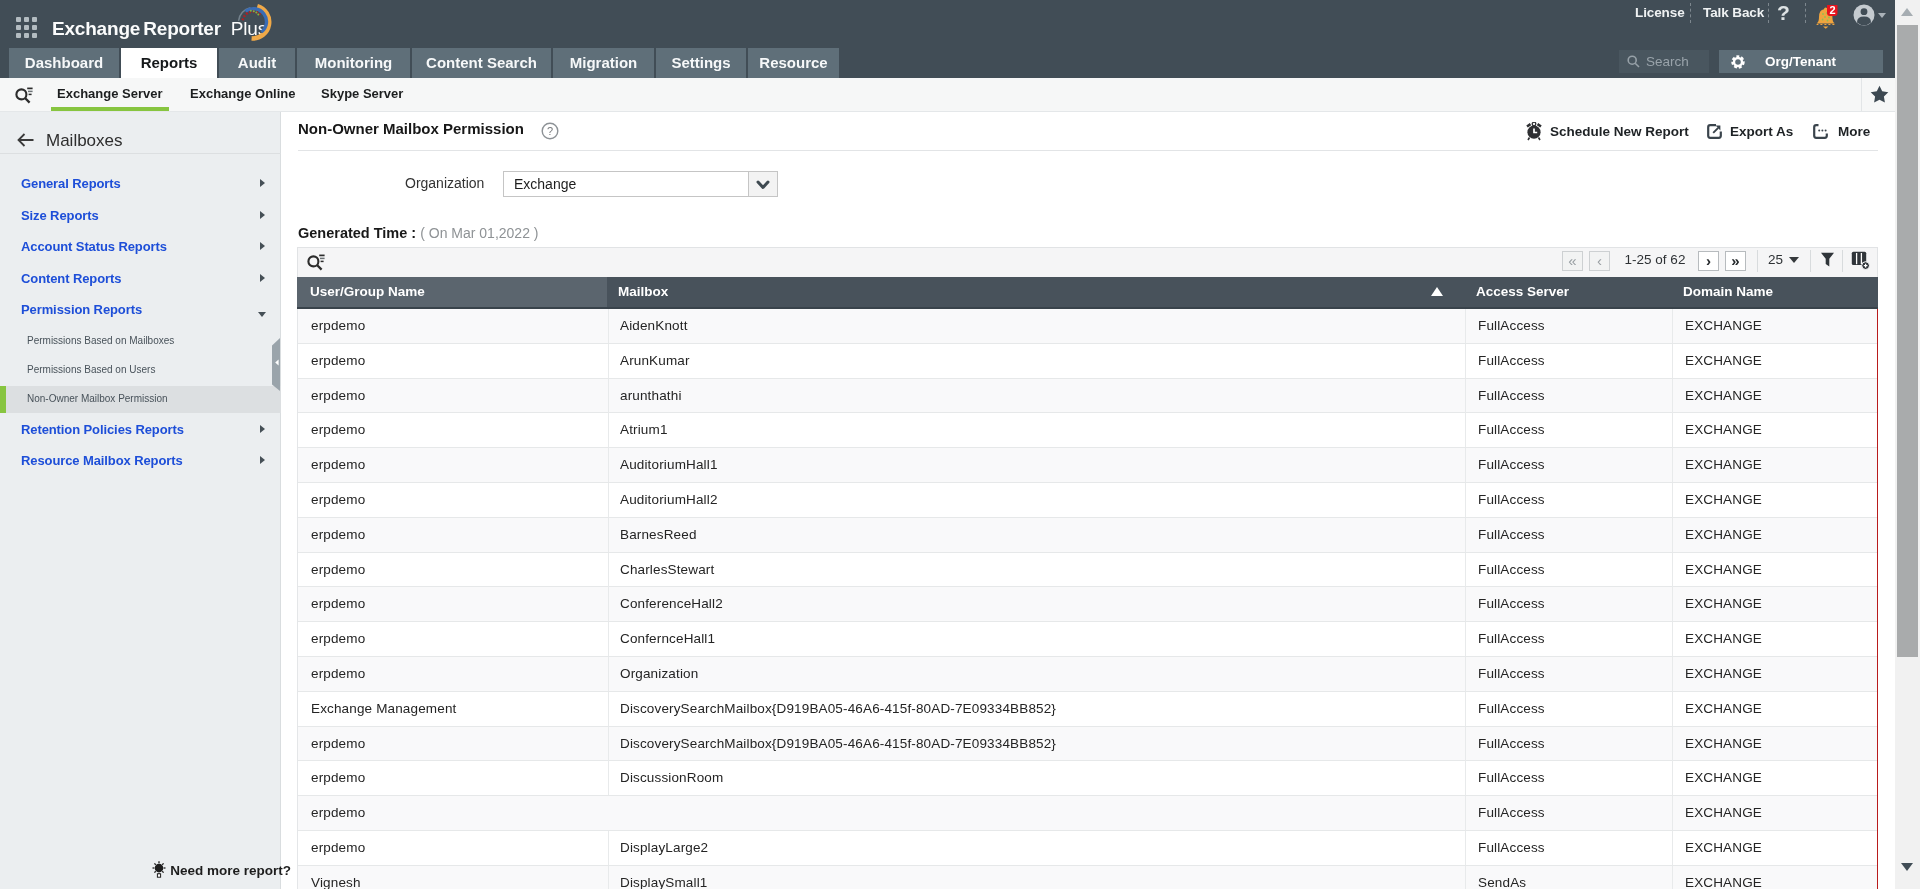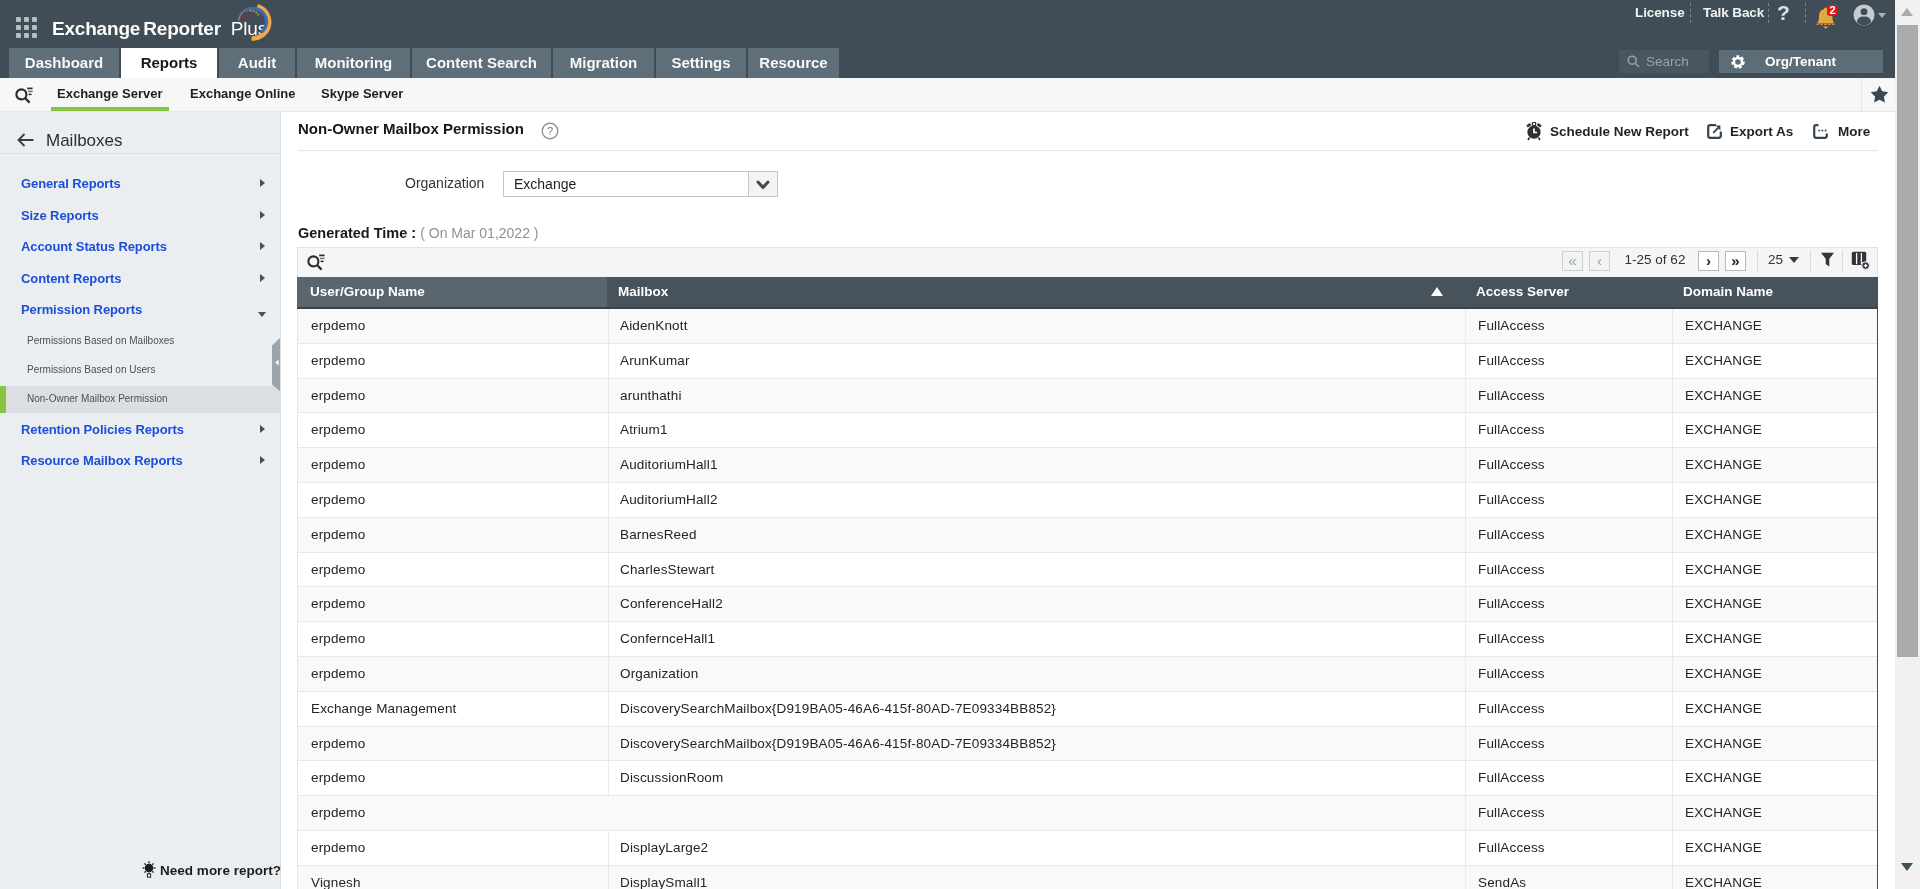--- a/index.html
+++ b/index.html
@@ -26,21 +26,21 @@
 
 #sidebar{left:0;top:112px;width:281px;height:777px;background:#ebeef0;border-right:1px solid #d9dddf}
 #sbhead{left:0;top:0;width:281px;height:42px;border-bottom:1px solid #dcdfe1}
 #sbhead .t{position:absolute;left:46px;top:19px;font-size:17px;color:#2e2e2e}
 .sbitem{left:21px;height:20px;line-height:20px;font-size:13px;letter-spacing:-0.1px;font-weight:bold;color:#1d4ed8}
 .sbsub{left:27px;height:20px;line-height:20px;font-size:10px;color:#48525a}
 .arr{width:0;height:0;border-top:4px solid transparent;border-bottom:4px solid transparent;border-left:5px solid #454f56}
 .darr{width:0;height:0;border-left:4px solid transparent;border-right:4px solid transparent;border-top:5px solid #454f56}
 #selrow{left:0;top:386px;width:281px;height:27px;background:#dcdfe1}
 #selbar{left:0;top:386px;width:6px;height:27px;background:#87c540}
-#needmore{left:131px;top:861px;width:160px;height:20px;text-align:center;font-size:13.5px;font-weight:bold;color:#1d1d1d}
+#needmore{left:131px;top:861px;width:160px;height:20px;text-align:right;font-size:13.5px;font-weight:bold;color:#1d1d1d}
 
 #title{left:298px;top:120px;font-size:15px;font-weight:bold;color:#171717}
 .actlbl{top:124px;font-size:13.5px;font-weight:bold;color:#1e2225}
 #hr1{left:298px;top:150px;width:1580px;height:1px;background:#e2e4e6}
 #orglbl{left:405px;top:175px;font-size:14px;color:#333}
 #orgsel{left:503px;top:171px;width:275px;height:26px;background:#fff;border:1px solid #c5c5c5}
 #orgsel .txt{position:absolute;left:10px;top:0;line-height:24px;font-size:14px;color:#1d1d1d}
 #orgsel .btn{position:absolute;right:0;top:0;width:29px;height:24px;border-left:1px solid #c5c5c5;background:#f3f3f3}
 #gent{left:298px;top:225px;font-size:14.5px;font-weight:bold;color:#191919}
 #gent span{font-weight:400;color:#8e9295;font-size:14px}

